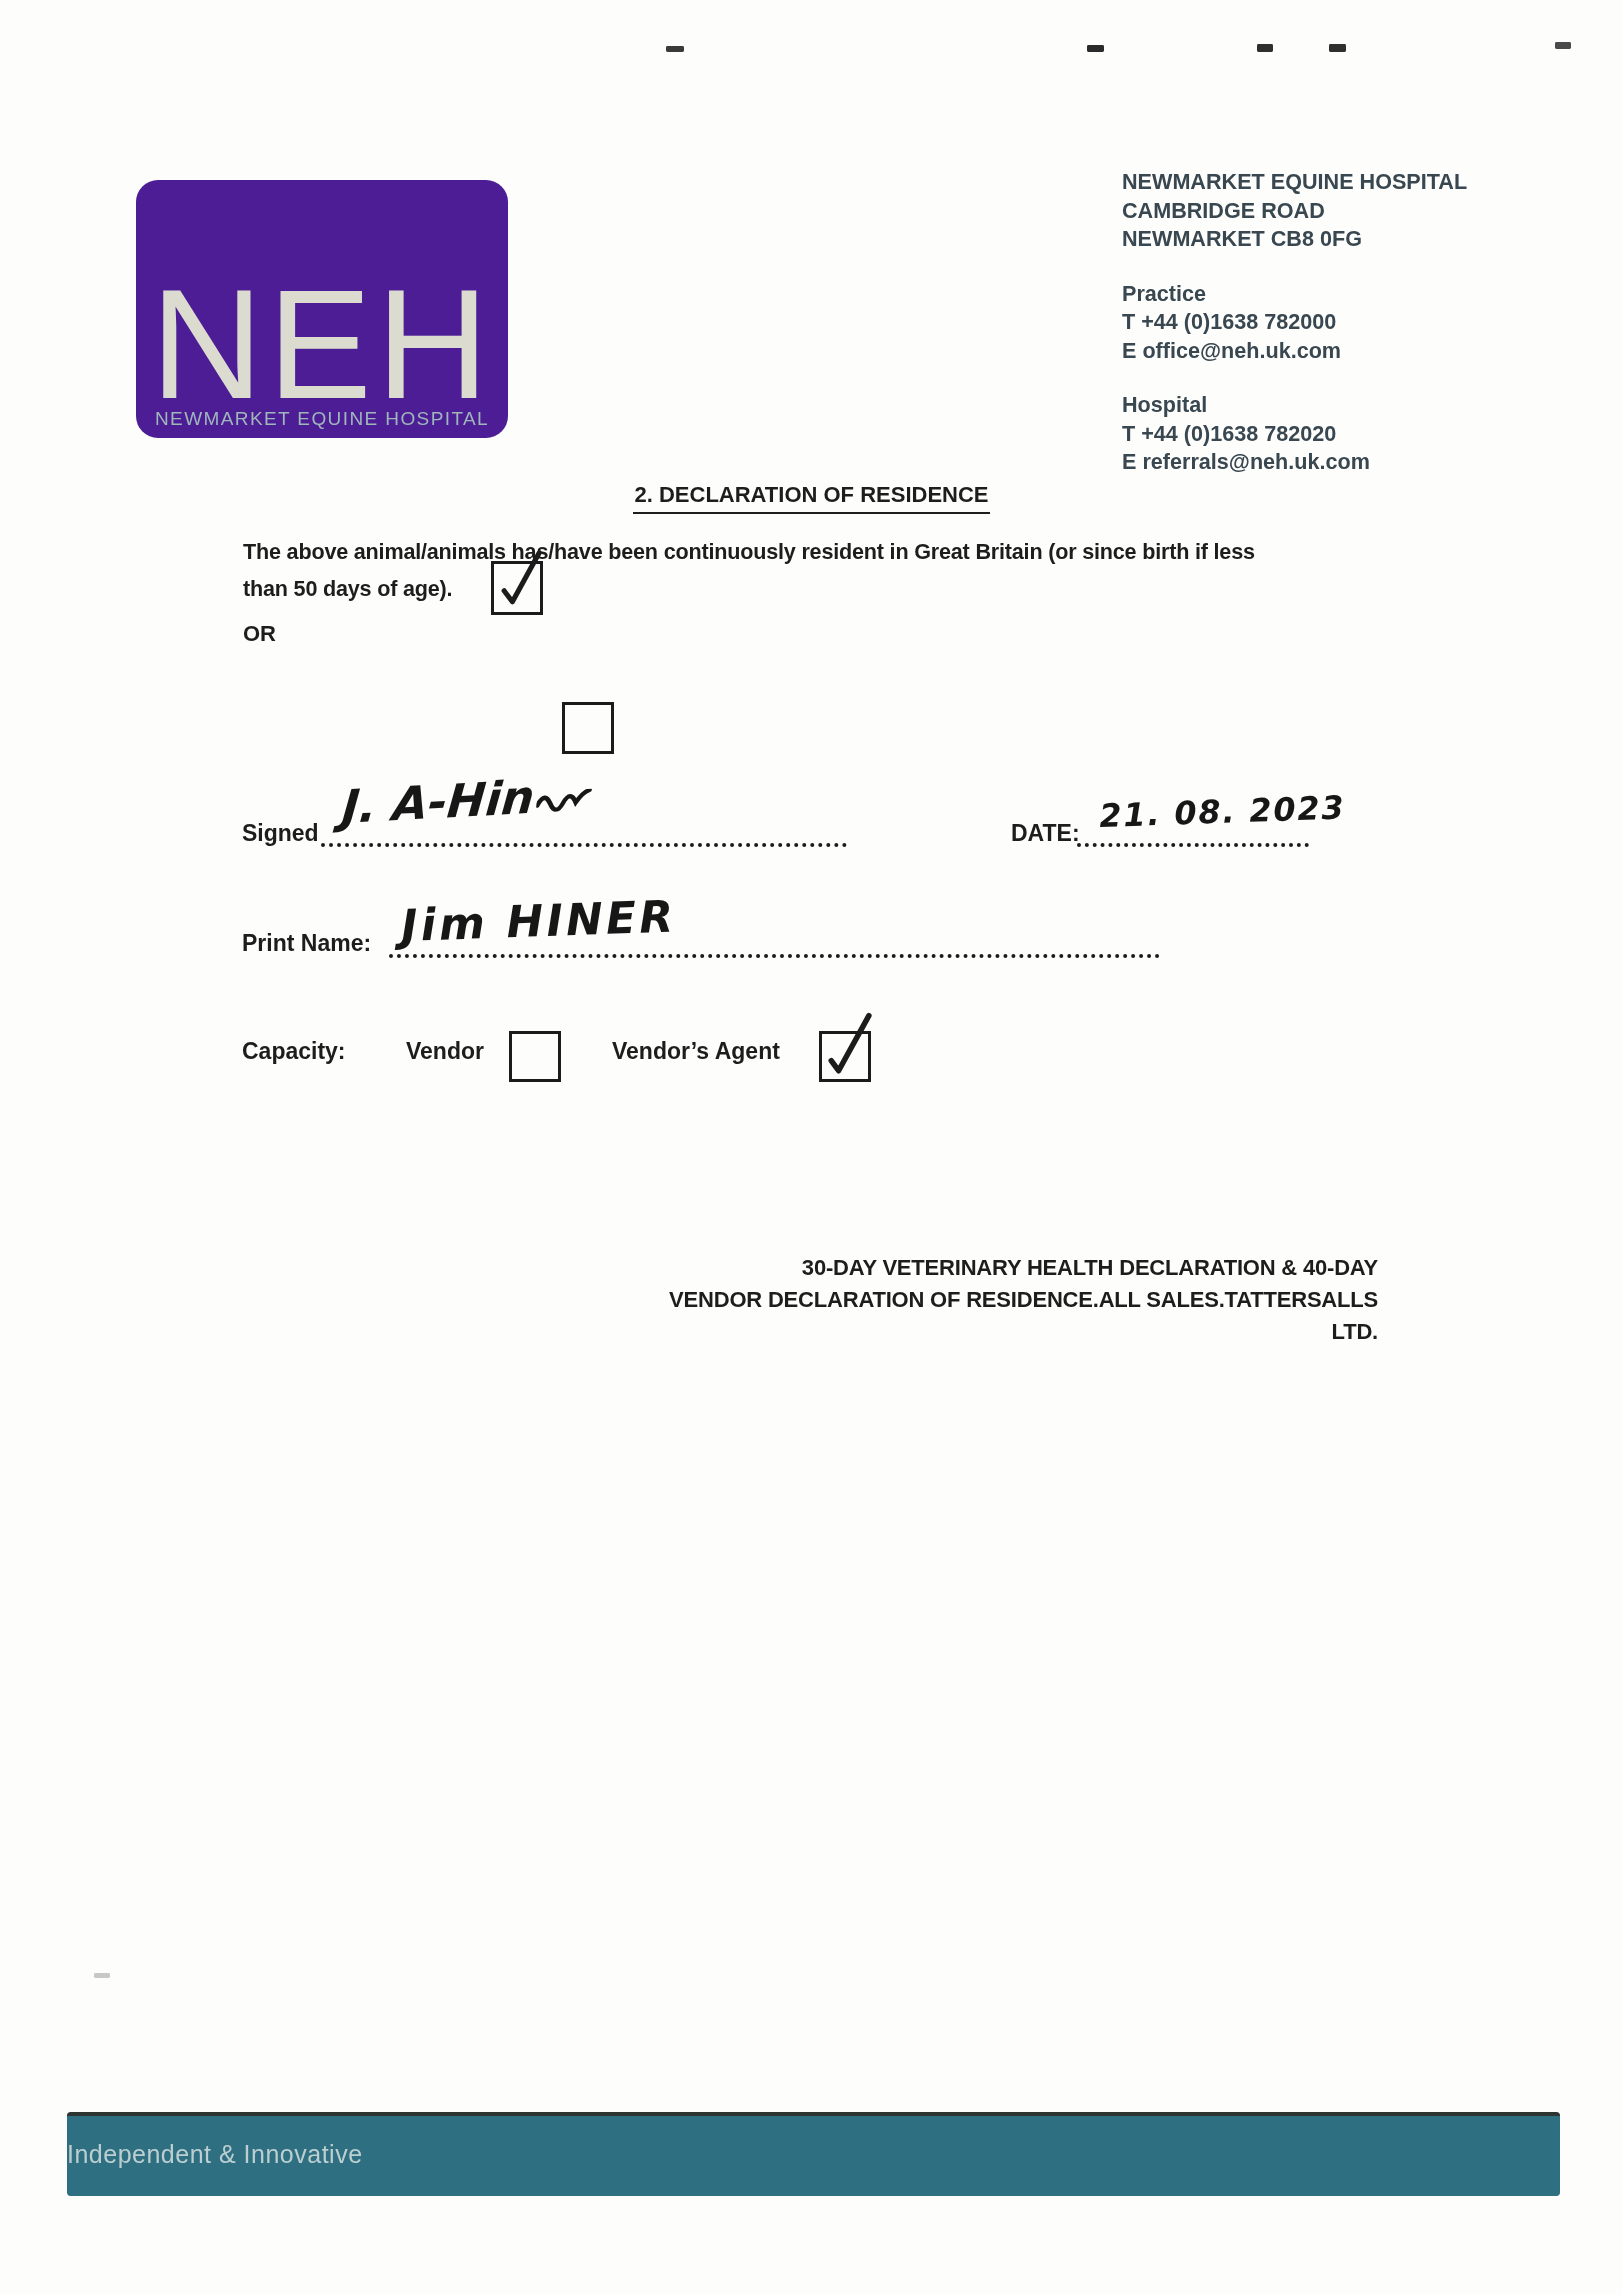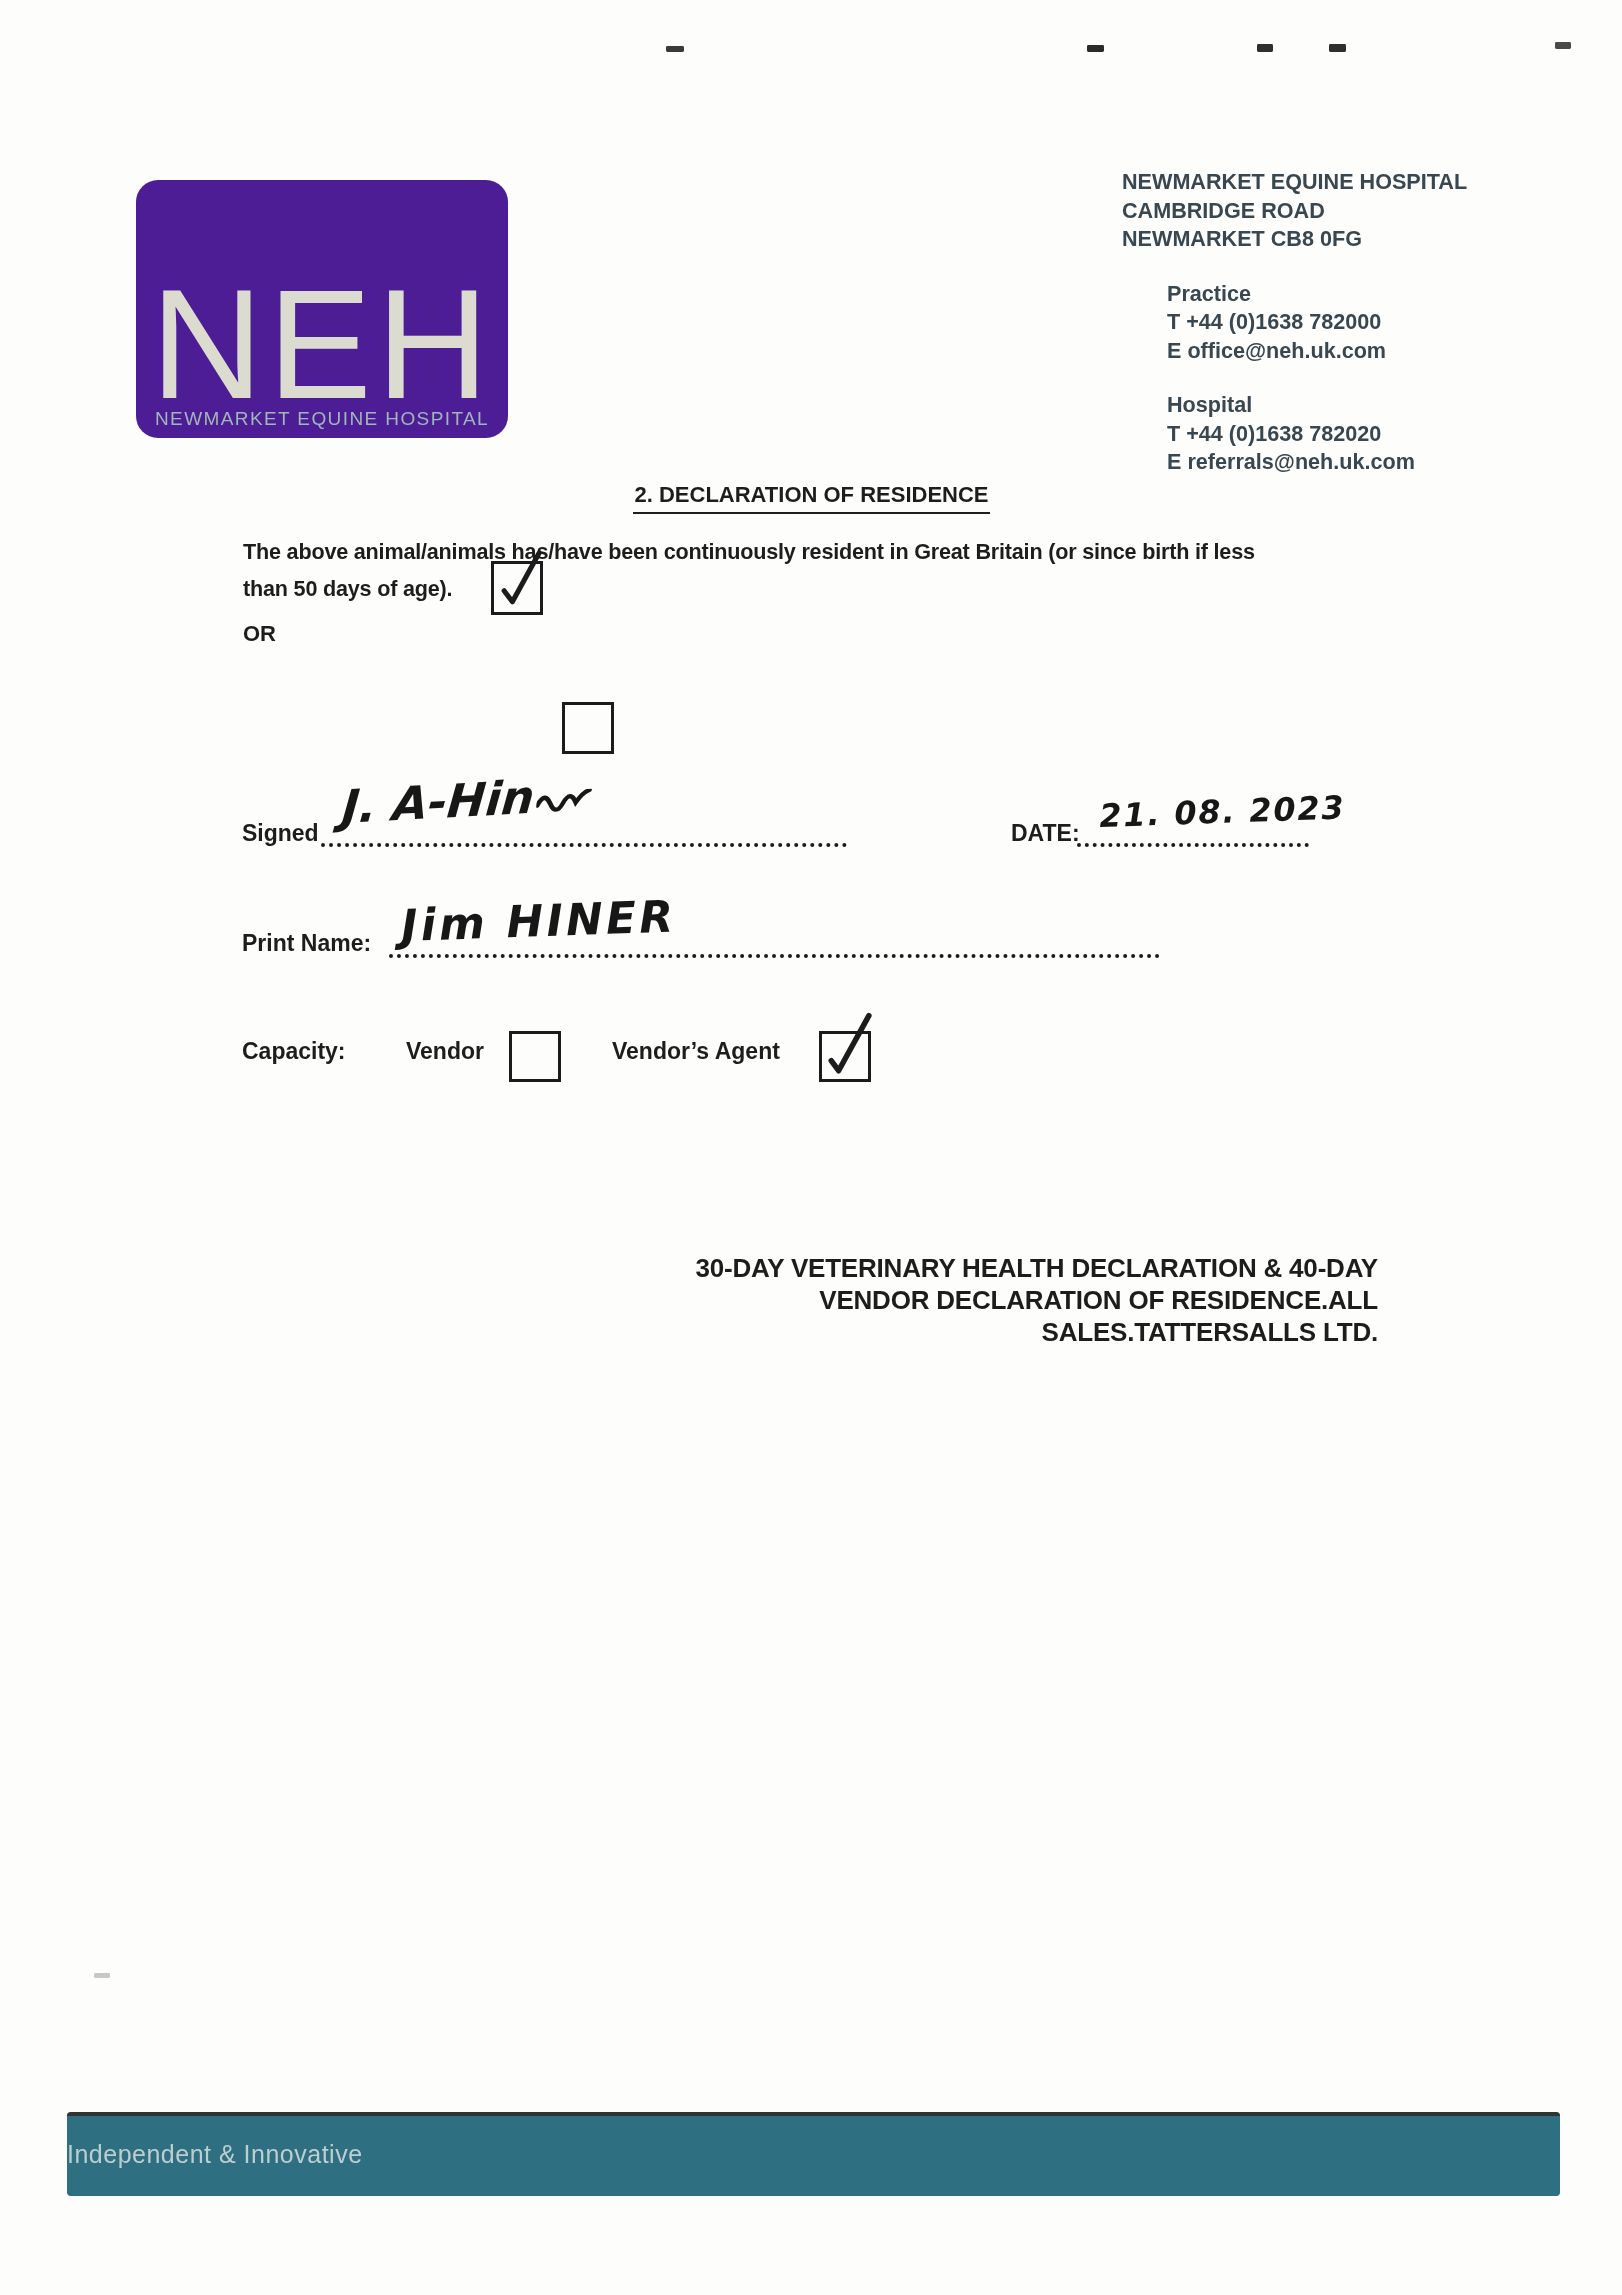--- a/index.html
+++ b/index.html
@@ -26,21 +26,21 @@
   .logo-subtitle{
     position:absolute; left:0; right:0; top:228px;
     font-size:19px; letter-spacing:1.4px; font-weight:400;
   }
 
   
   .letterhead{
     position:absolute; left:1122px; top:168px;
     font-size:21.6px; font-weight:bold; line-height:28.5px;
   }
-  .lh-group{margin-top:26px;margin-left:45px;}
+  .lh-group{margin-top:26px;}
 
   
   .title-wrap{position:absolute; left:0; top:482px; width:1623px; text-align:center;}
   .title{
     display:inline-block; font-size:22px; font-weight:bold; letter-spacing:0px;
     border-bottom:2.8px solid #1e1e1c; padding:0 1.8px 3.7px 1.8px;
   }
 
   
   .para{
@@ -61,21 +61,21 @@
   .hand{
     position:absolute;
     font-family:"DejaVu Sans", sans-serif; font-style:italic; font-weight:bold;
     color:#171717; white-space:nowrap; transform-origin:left bottom;
   }
   .sig-tail{vertical-align:baseline; margin-left:2.8px;}
 
   
   .footer-note{
     position:absolute; left:634px; top:1252px; width:744px;
-    text-align:right; font-size:26px; font-weight:bold; line-height:32px;
+    text-align:right; font-size:22px; font-weight:bold; line-height:32px;
     letter-spacing:-0.2px;
   }
 
   
   .banner{
     position:absolute; left:67px; top:2112px; width:1493px; height:84px;
     border-radius:3.7px; border-top:4.6px solid #2e342f; box-sizing:border-box;
   }
   .banner-text{
     display:block; line-height:77px; font-size:25px; font-weight:400; letter-spacing:0.5px;

